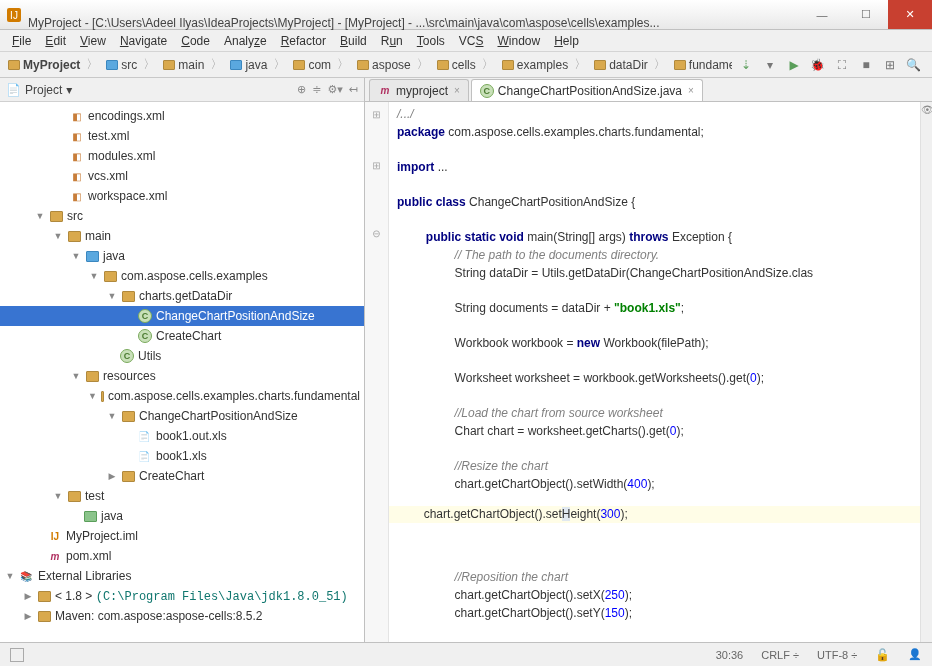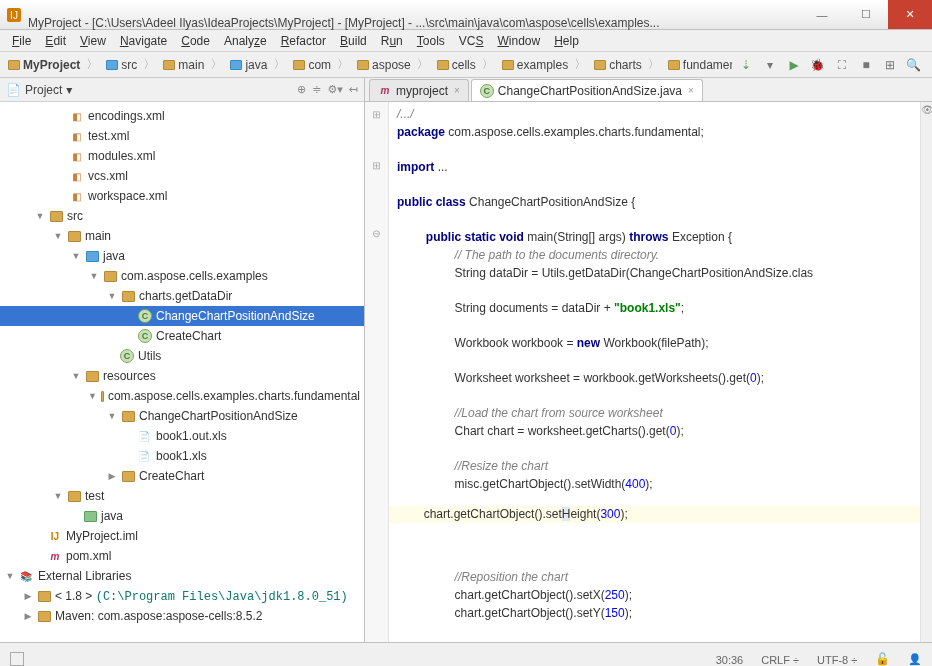--- a/index.html
+++ b/index.html
@@ -63,21 +63,21 @@
 .code .kw { color: #000080; font-weight: bold; }
 .code .str { color: #008000; font-weight: bold; }
 .code .num { color: #0000ff; }
 .code .com { color: #808080; font-style: italic; }
 .code .highlight-line { background: #fffde7; display: block; margin: 12px -8px; padding: 0 8px; }
 .code .caret-bg { background: #e0e8f0; }
 .right-gutter { width: 12px; background: #f0f0f0; border-left: 1px solid #e0e0e0; position: relative; }
 .right-gutter .eye { position: absolute; top: 2px; left: 0; font-size: 10px; color: #888; }
 
 
-.statusbar { height: 24px; background: #f0f0f0; border-top: 1px solid #c0c0c0; display: flex; align-items: flex-end; padding: 0 10px; font-size: 11px; color: #666; gap: 18px; justify-content: flex-end; }
+.statusbar { height: 24px; background: #f0f0f0; border-top: 1px solid #c0c0c0; display: flex; align-items: center; padding: 0 10px; font-size: 11px; color: #666; gap: 18px; justify-content: flex-end; }
 .statusbar .sb-left { flex: 1; display: flex; align-items: center; }
 .statusbar .lock { font-size: 12px; }
 .sb-box { width: 14px; height: 14px; border: 1px solid #aaa; }
 </style>
 </head>
 <body>
 
 <div class="titlebar">
   <span class="titlebar-icon">
     <svg width="16" height="16" viewBox="0 0 16 16">
@@ -146,21 +146,21 @@
         <span>cells</span>
         <span class="sep">〉</span>
       </div>
     <div class="crumb">
         <span class="folder-icon"></span>
         <span>examples</span>
         <span class="sep">〉</span>
       </div>
     <div class="crumb">
         <span class="folder-icon"></span>
-        <span>charts</span>
+        <span>dataDir</span>
         <span class="sep">〉</span>
       </div>
     <div class="crumb">
         <span class="folder-icon"></span>
         <span>fundamental</span>
       </div>
 
   </div>
   <div class="nav-actions">
     <span class="nav-action" style="color:#5a9e5a;">⇣</span>
@@ -366,21 +366,21 @@
         <span>String documents = dataDir + </span><span class="str">"book1.xls"</span><span>;</span>
 
         <span>Workbook workbook = </span><span class="kw">new</span><span> Workbook(filePath);</span>
 
         <span>Worksheet worksheet = workbook.getWorksheets().get(</span><span class="num">0</span><span>);</span>
 
         <span class="com">//Load the chart from source worksheet</span>
         <span>Chart chart = worksheet.getCharts().get(</span><span class="num">0</span><span>);</span>
 
         <span class="com">//Resize the chart</span>
-        <span>misc.getChartObject().setWidth(</span><span class="num">400</span><span>);</span>
+        <span>chart.getChartObject().setWidth(</span><span class="num">400</span><span>);</span>
 <span class="highlight-line">        <span>chart.getChartObject().set</span><span class="caret-bg">H</span><span>eight(</span><span class="num">300</span><span>);</span></span>
 
         <span class="com">//Reposition the chart</span>
         <span>chart.getChartObject().setX(</span><span class="num">250</span><span>);</span>
         <span>chart.getChartObject().setY(</span><span class="num">150</span><span>);</span>
 
         <span class="com">//Output the file</span>
         <span>workbook.save(dataDir + </span><span class="str">"book1.out.xls"</span><span>);</span></div>
       <div class="right-gutter">
           <span class="eye">👁</span>

